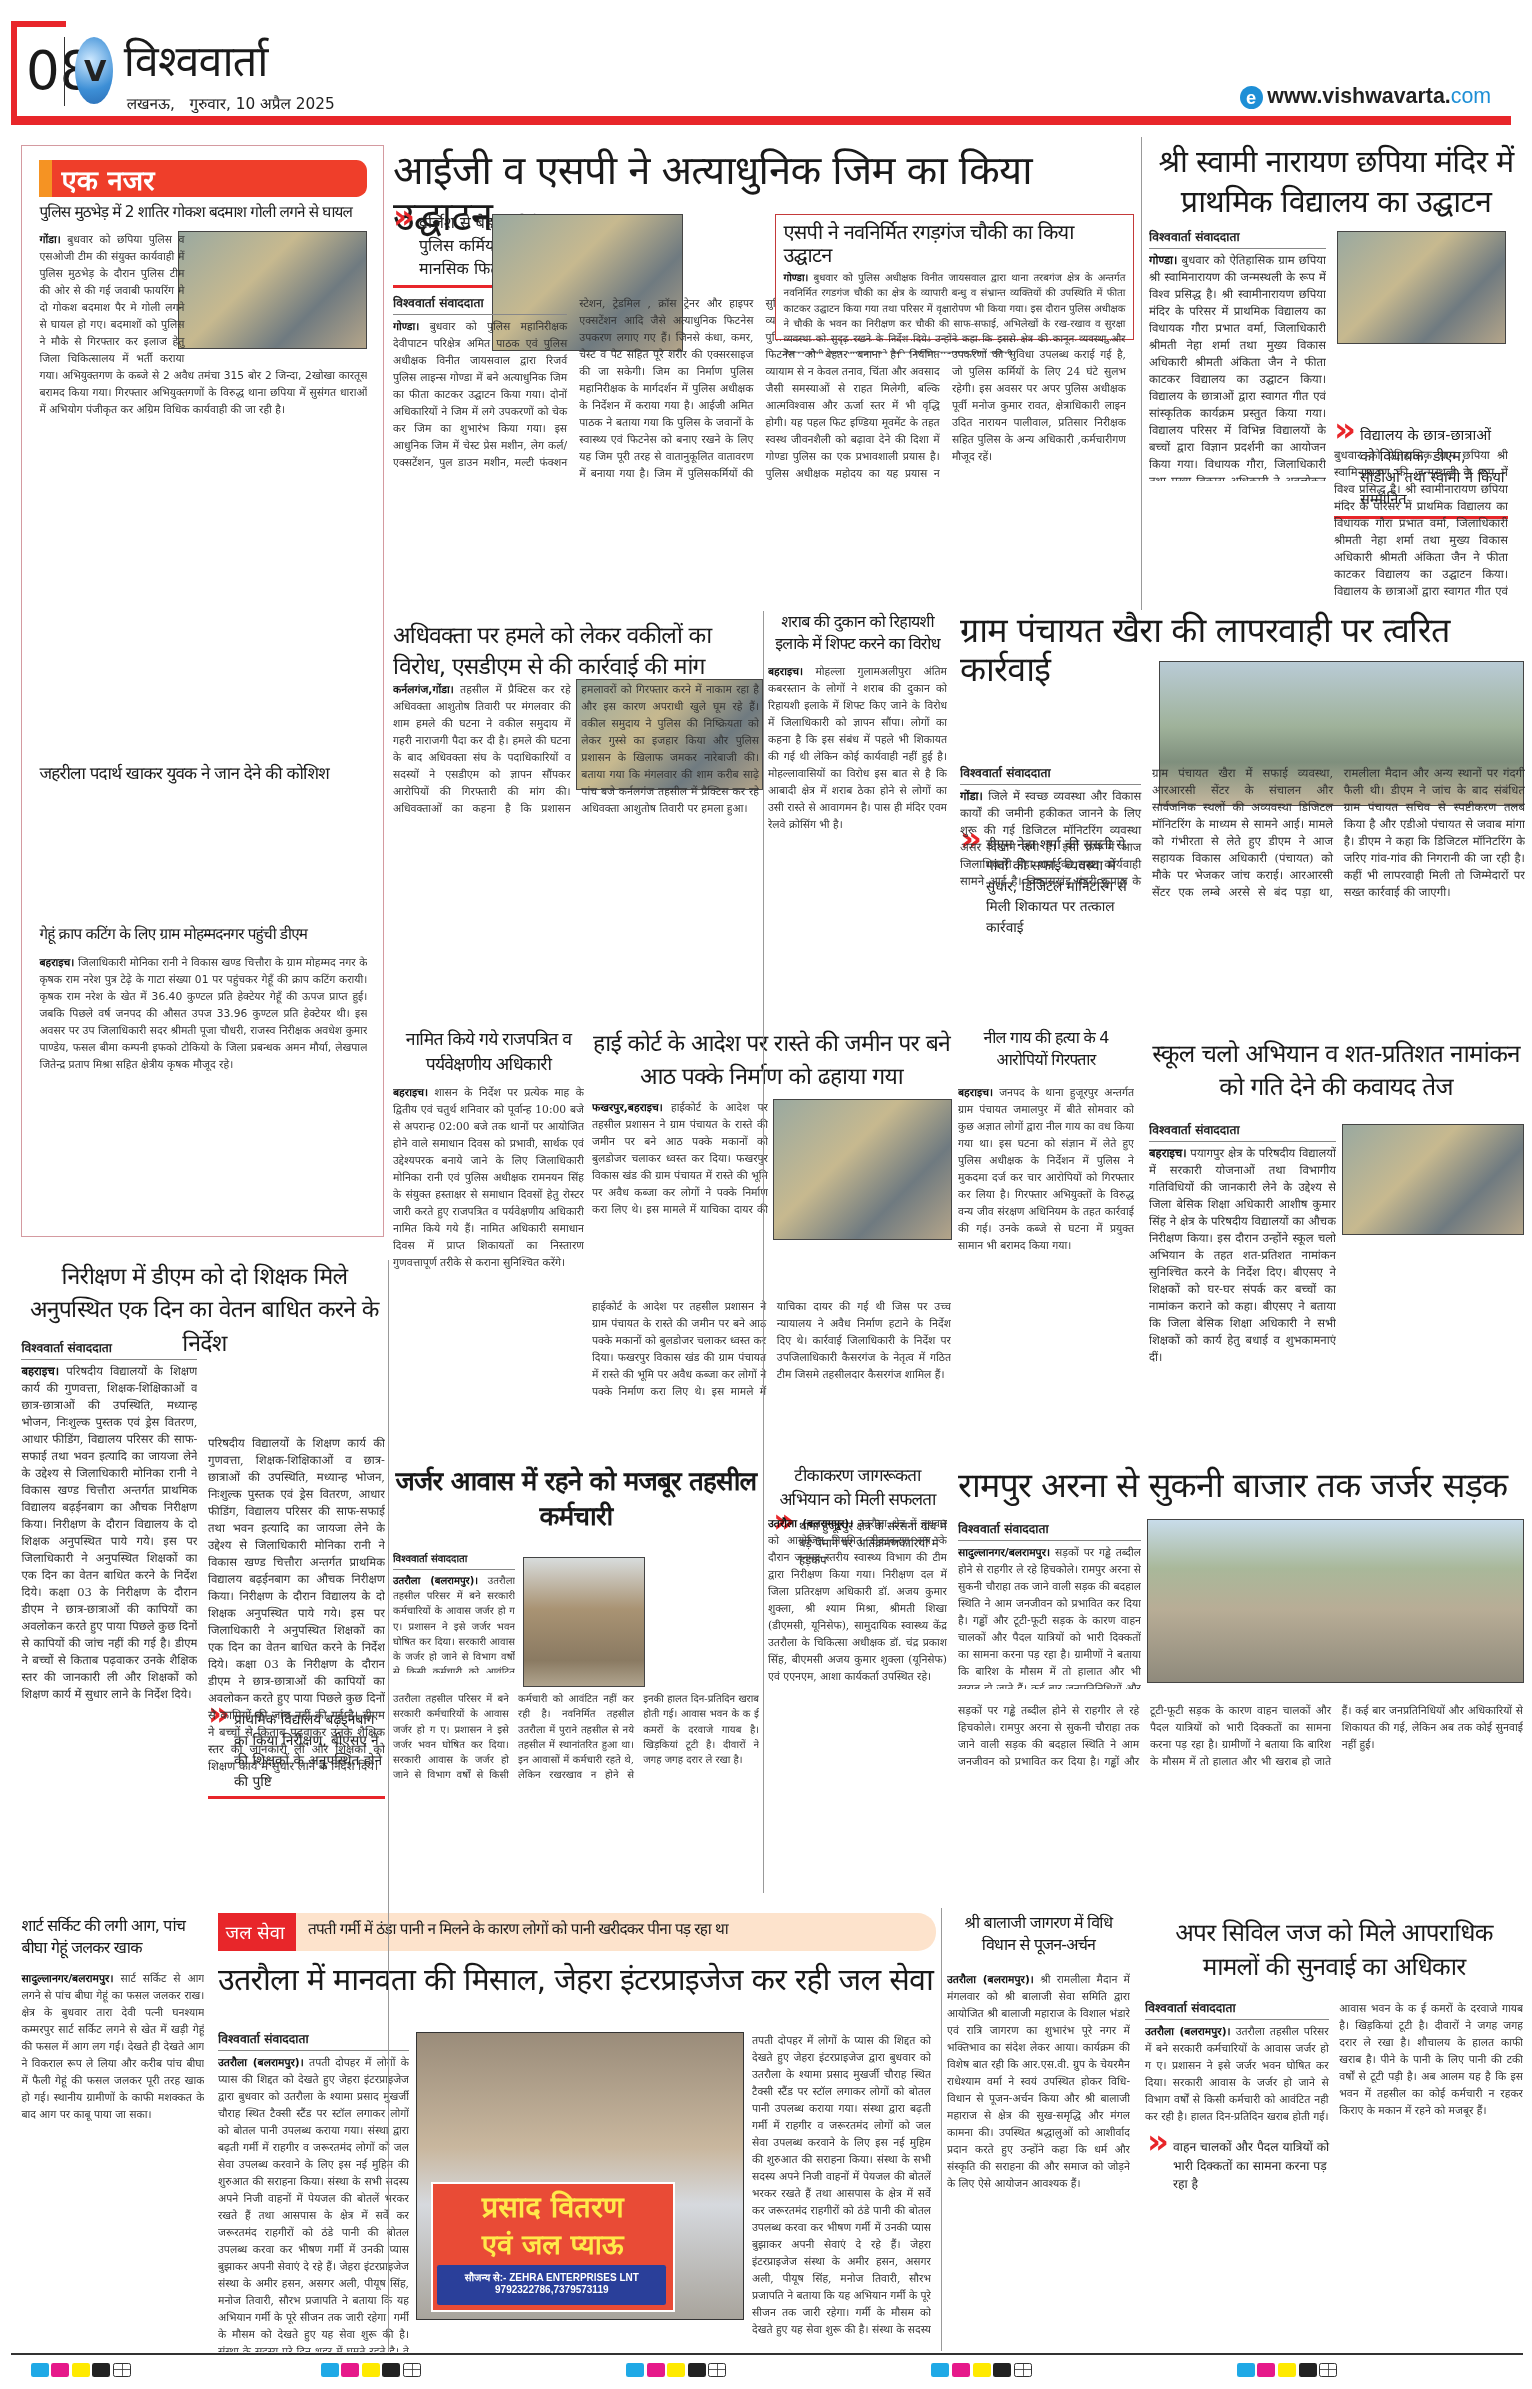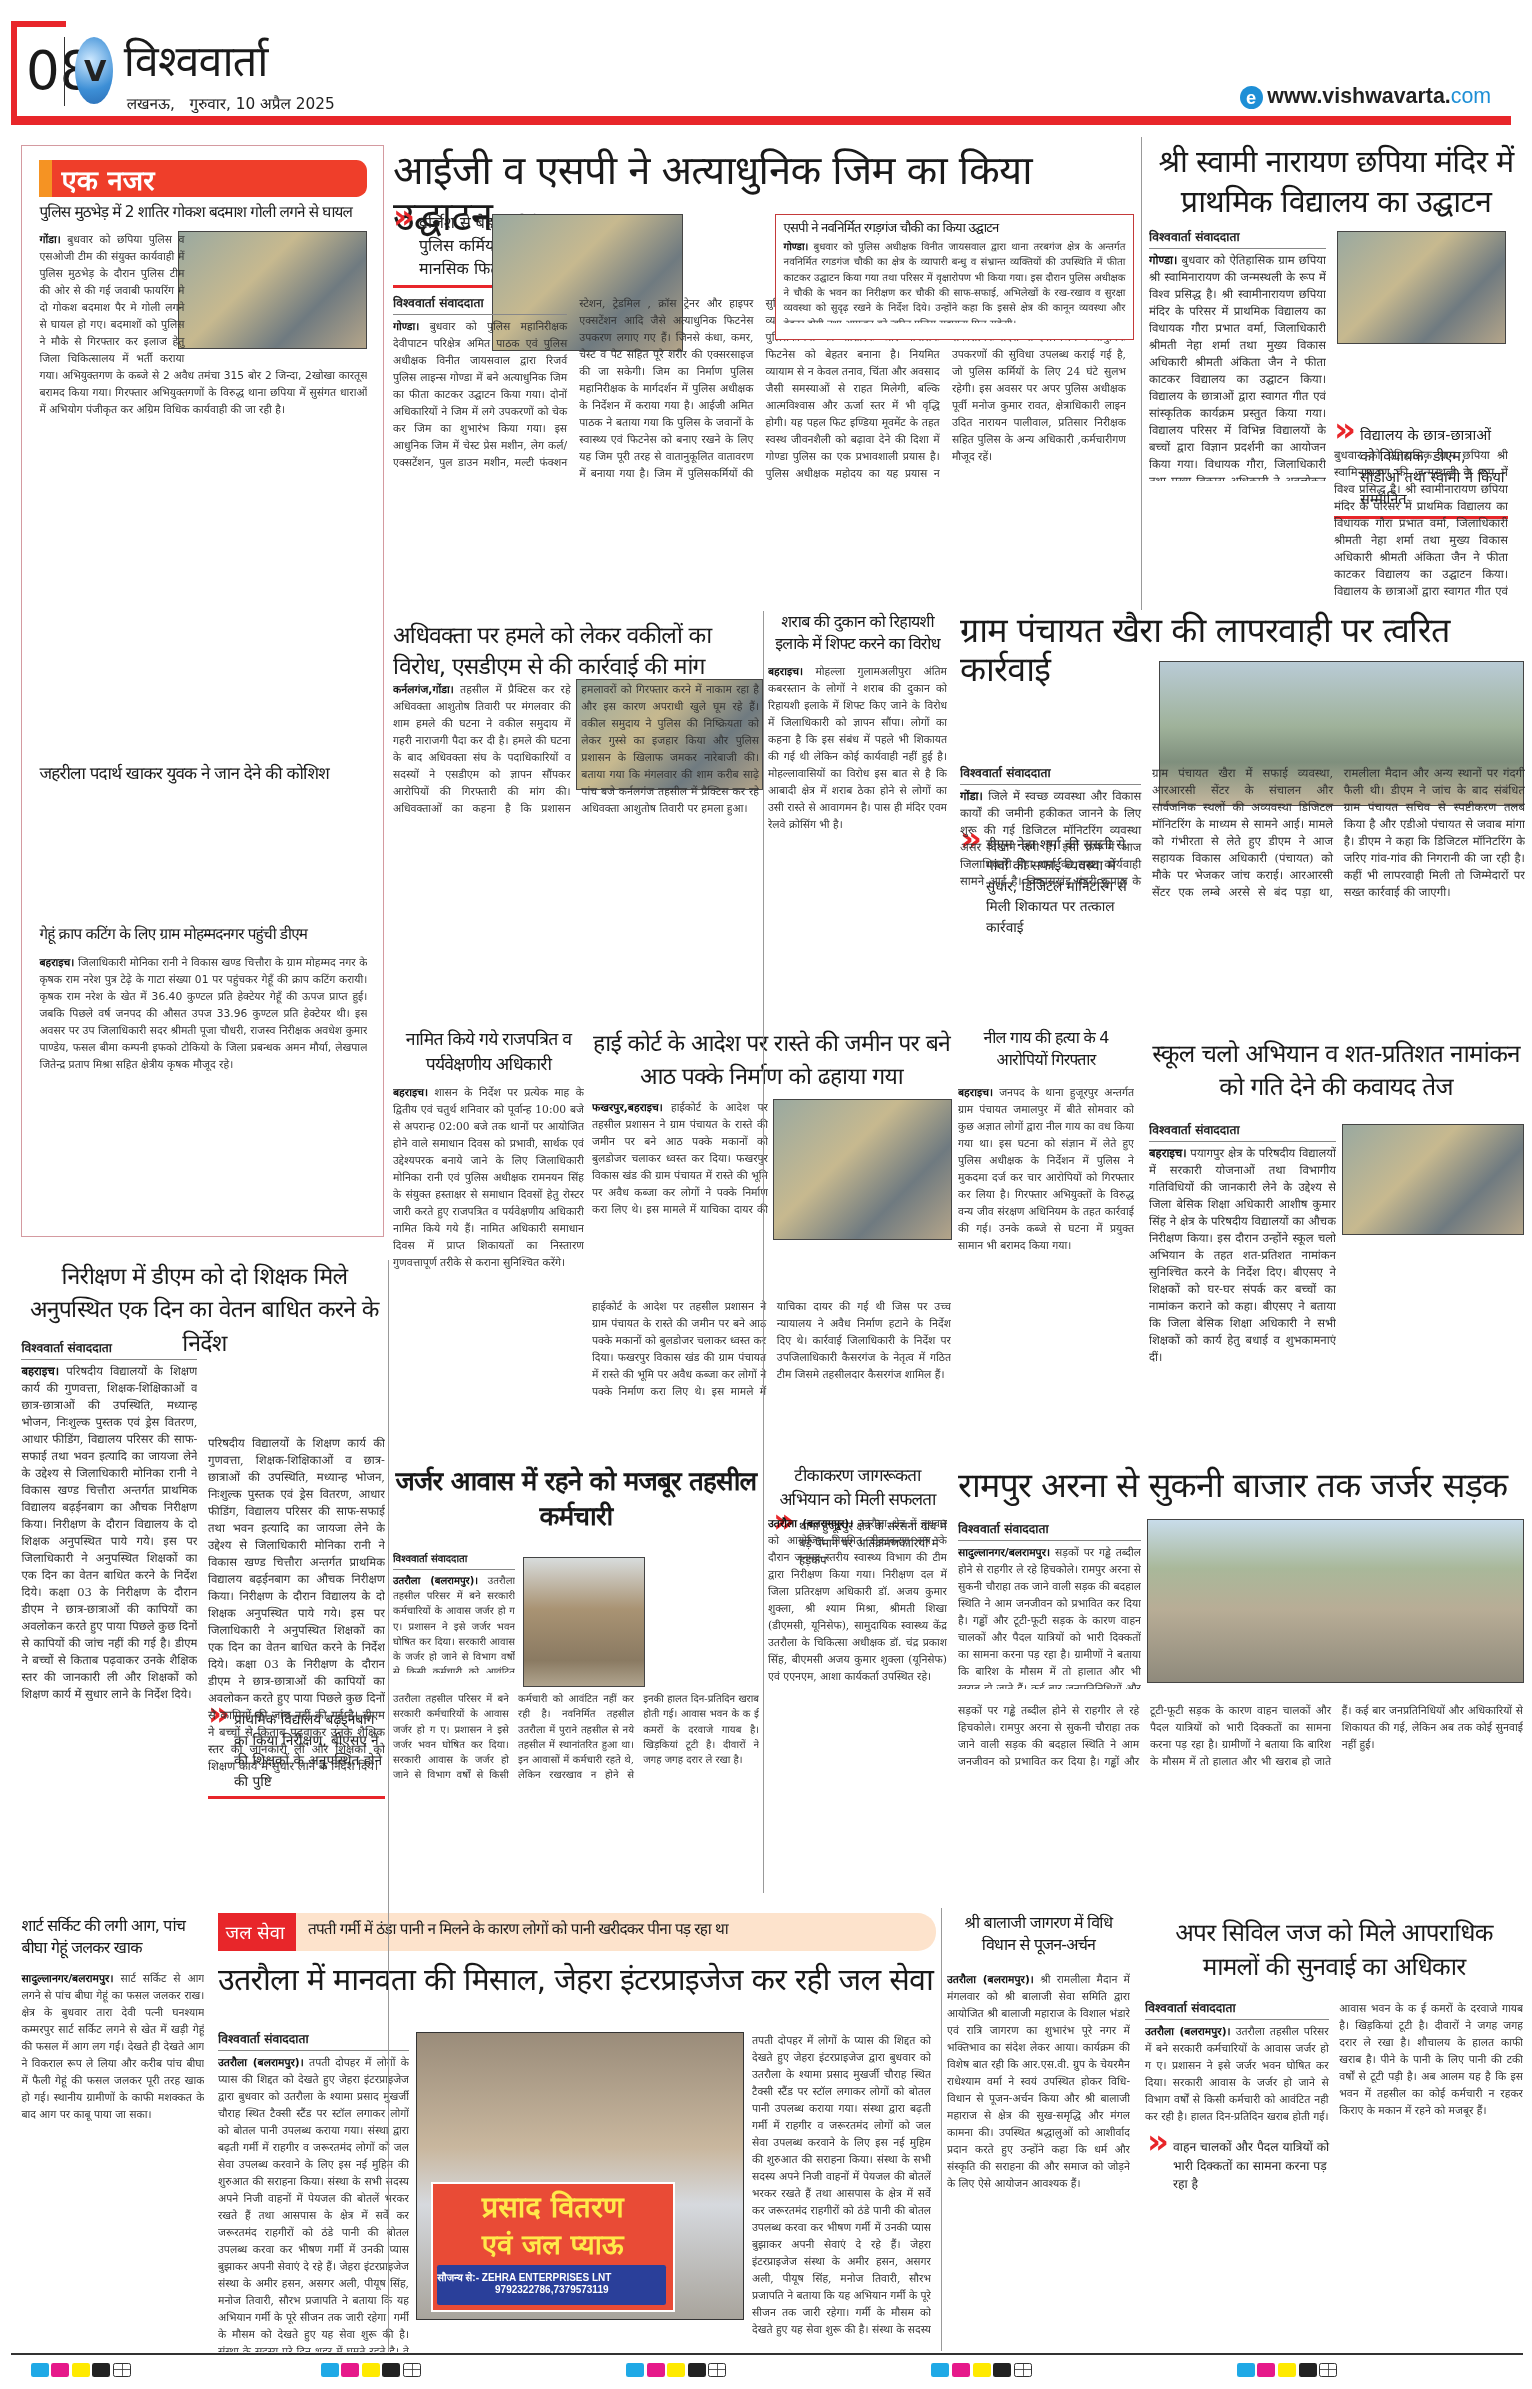--- a/index.html
+++ b/index.html
@@ -59,21 +59,21 @@
 <div class="abs head" style="left:393px;top:147px;width:748px;font-size:40px;">आईजी व एसपी ने अत्याधुनिक जिम का किया उद्घाटन</div>
 <div class="abs kicker redrule" style="left:393px;top:211px;width:183px;padding-bottom:4.6px;">वर्जिश से बेहतर होगी पुलिस कर्मियों की शारीरिक मानसिक फिटनेस: आईजी</div>
 <div class="abs photo" style="left:492px;top:214px;width:191px;height:137px;"></div>
 <div class="abs body-text" style="left:393px;top:295px;width:733px;height:305px;column-count:4;column-gap:12.2px;font-size:10.7px;line-height:17px;">
   <div class="byline">विश्ववार्ता संवाददाता</div>
   <b>गोण्डा।</b>
   <span>बुधवार को पुलिस महानिरीक्षक देवीपाटन परिक्षेत्र अमित पाठक एवं पुलिस अधीक्षक विनीत जायसवाल द्वारा रिजर्व पुलिस लाइन्स गोण्डा में बने अत्याधुनिक जिम का फीता काटकर उद्घाटन किया गया। दोनों अधिकारियों ने जिम में लगे उपकरणों को चेक कर जिम का शुभारंभ किया गया। इस आधुनिक जिम में चेस्ट प्रेस मशीन, लेग कर्ल/एक्सटेंशन, पुल डाउन मशीन, मल्टी फंक्शन स्टेशन, ट्रेडमिल , क्रॉस ट्रेनर और हाइपर एक्सटेंशन आदि जैसे अत्याधुनिक फिटनेस उपकरण लगाए गए हैं। जिनसे कंधा, कमर, चेस्ट व पेट सहित पूरे शरीर की एक्सरसाइज की जा सकेगी। जिम का निर्माण पुलिस महानिरीक्षक के मार्गदर्शन में पुलिस अधीक्षक के निर्देशन में कराया गया है। आईजी अमित पाठक ने बताया गया कि पुलिस के जवानों के स्वास्थ्य एवं फिटनेस को बनाए रखने के लिए यह जिम पूरी तरह से वातानुकूलित वातावरण में बनाया गया है। जिम में पुलिसकर्मियों की सुविधा के लिए एक प्रशिक्षित ट्रेनर की भी व्यवस्था की गयी है। इस जिम का उद्देश्य पुलिसकर्मियों की शारीरिक और मानसिक फिटनेस को बेहतर बनाना है। नियमित व्यायाम से न केवल तनाव, चिंता और अवसाद जैसी समस्याओं से राहत मिलेगी, बल्कि आत्मविश्वास और ऊर्जा स्तर में भी वृद्धि होगी। यह पहल फिट इण्डिया मूवमेंट के तहत स्वस्थ जीवनशैली को बढ़ावा देने की दिशा में गोण्डा पुलिस का एक प्रभावशाली प्रयास है। पुलिस अधीक्षक महोदय का यह प्रयास न केवल स्वास्थ्य के प्रति जागरूकता बढ़ाएगा, बल्कि समाज में फिटनेस को लेकर सकारात्मक संदेश भी देगा। जिम में आधुनिक उपकरणों की सुविधा उपलब्ध कराई गई है, जो पुलिस कर्मियों के लिए 24 घंटे सुलभ रहेगी। इस अवसर पर अपर पुलिस अधीक्षक पूर्वी मनोज कुमार रावत, क्षेत्राधिकारी लाइन उदित नारायन पालीवाल, प्रतिसार निरीक्षक सहित पुलिस के अन्य अधिकारी ,कर्मचारीगण मौजूद रहें।</span>
 </div>
 
 <div class="abs boxed" style="left:775px;top:214px;width:359px;height:126px;background:#fff;">
-  <div class="head" style="padding:6.1px 7.6px 3.1px;font-size:13px;font-weight:normal;">एसपी ने नवनिर्मित रगड़गंज चौकी का किया  उद्घाटन</div>
+  <div class="head" style="padding:6.1px 7.6px 3.1px;font-size:20px;font-weight:normal;">एसपी ने नवनिर्मित रगड़गंज चौकी का किया  उद्घाटन</div>
   <div class="body-text" style="padding:0 7.6px;height:84px;font-size:10px;line-height:15.3px;">
     <b>गोण्डा।</b>
     <span>बुधवार को पुलिस अधीक्षक विनीत जायसवाल द्वारा थाना तरबगंज क्षेत्र के अन्तर्गत नवनिर्मित रगडगंज चौकी का क्षेत्र के व्यापारी बन्धु व संभ्रान्त व्यक्तियों की उपस्थिति में फीता काटकर उद्घाटन किया गया तथा परिसर में वृक्षारोपण भी किया गया। इस दौरान पुलिस अधीक्षक ने चौकी के भवन का निरीक्षण कर चौकी की साफ-सफाई, अभिलेखों के रख-रखाव व सुरक्षा व्यवस्था को सुदृढ़ रखने के निर्देश दिये। उन्होंने कहा कि इससे क्षेत्र की कानून व्यवस्था और बेहतर होगी तथा आमजन को त्वरित पुलिस सहायता मिल सकेगी।</span>
   </div>
 </div>
 
 <div class="abs head" style="left:1149px;top:142px;width:374px;font-size:30.5px;text-align:center;line-height:1.3;">श्री स्वामी नारायण छपिया मंदिर में प्राथमिक विद्यालय का  उद्घाटन</div>
 <div class="abs photo" style="left:1337px;top:231px;width:169px;height:113px;"></div>
 <div class="abs kicker redrule" style="left:1334px;top:348px;width:174px;padding-bottom:6.1px;font-size:14.5px;line-height:21.4px;">विद्यालय के छात्र-छात्राओं को विधायक, डीएम, सीडीओ तथा स्वामी ने किया सम्मानित</div>
 <div class="abs body-text" style="left:1149px;top:229px;width:177px;height:252px;">
@@ -195,21 +195,21 @@
 <div class="abs body-text" style="left:218px;top:2031px;width:191px;height:321px;font-size:10.7px;line-height:17px;">
   <div class="byline">विश्ववार्ता संवाददाता</div>
   <b>उतरौला (बलरामपुर)।</b>
   <span>तपती दोपहर में लोगों के प्यास की शिद्दत को देखते हुए जेहरा इंटरप्राइजेज द्वारा बुधवार को उतरौला के श्यामा प्रसाद मुखर्जी चौराह स्थित टैक्सी स्टैंड पर स्टॉल लगाकर लोगों को बोतल पानी उपलब्ध कराया गया। संस्था द्वारा बढ़ती गर्मी में राहगीर व जरूरतमंद लोगों को जल सेवा उपलब्ध करवाने के लिए इस नई मुहिम की शुरुआत की सराहना किया। संस्था के सभी सदस्य अपने निजी वाहनों में पेयजल की बोतलें भरकर रखते हैं तथा आसपास के क्षेत्र में सर्वे कर जरूरतमंद राहगीरों को ठंडे पानी की बोतल उपलब्ध करवा कर भीषण गर्मी में उनकी प्यास बुझाकर अपनी सेवाएं दे रहे हैं। जेहरा इंटरप्राइजेज संस्था के अमीर हसन, असगर अली, पीयूष सिंह, मनोज तिवारी, सौरभ प्रजापति ने बताया कि यह अभियान गर्मी के पूरे सीजन तक जारी रहेगा। गर्मी के मौसम को देखते हुए यह सेवा शुरू की है। संस्था के सदस्य पूरे दिन शहर में घूमते रहते है। वे अपनी गाड़ी में पानी की बोतलें रखते हैं, जगह-जगह स्टाल लगते हैं और जरूरतमंद लोगों को पानी पिलाते।</span>
 </div>
 <div class="abs" style="left:416px;top:2032px;width:328px;height:288px;border:1.5px solid #333;background:linear-gradient(180deg,#9a8c7a 0%,#c9b79e 40%,#d6d9de 60%,#a8a49c 100%);overflow:hidden;">
   <div class="abs" style="left:13.7px;top:149px;width:244px;height:130px;background:#e94b36;border:2.3px solid #fff;">
     <div style="text-align:center;font:bold 29px 'DejaVu Sans',sans-serif;color:#ffe94a;margin-top:1.5px;">प्रसाद वितरण</div>
     <div style="text-align:center;font:bold 27.5px 'DejaVu Sans',sans-serif;color:#ffe94a;">एवं जल प्याऊ</div>
     <div style="position:absolute;left:4.6px;bottom:4.6px;width:229px;height:40px;background:#2a3f9a;border-radius:2.3px;">
-      <div style="font:bold 10px 'Liberation Sans',sans-serif;color:#fff;text-align:left;margin-top:4.6px;">सौजन्य से:- ZEHRA ENTERPRISES LNT</div>
+      <div style="font:bold 10px 'Liberation Sans',sans-serif;color:#fff;text-align:center;margin-top:4.6px;">सौजन्य से:- ZEHRA ENTERPRISES LNT</div>
       <div style="font:bold 10px 'Liberation Sans',sans-serif;color:#fff;text-align:center;">9792322786,7379573119</div>
     </div>
   </div>
 </div>
 <div class="abs body-text" style="left:752px;top:2032px;width:179px;height:305px;font-size:10.7px;line-height:17px;">
   <span>तपती दोपहर में लोगों के प्यास की शिद्दत को देखते हुए जेहरा इंटरप्राइजेज द्वारा बुधवार को उतरौला के श्यामा प्रसाद मुखर्जी चौराह स्थित टैक्सी स्टैंड पर स्टॉल लगाकर लोगों को बोतल पानी उपलब्ध कराया गया। संस्था द्वारा बढ़ती गर्मी में राहगीर व जरूरतमंद लोगों को जल सेवा उपलब्ध करवाने के लिए इस नई मुहिम की शुरुआत की सराहना किया। संस्था के सभी सदस्य अपने निजी वाहनों में पेयजल की बोतलें भरकर रखते हैं तथा आसपास के क्षेत्र में सर्वे कर जरूरतमंद राहगीरों को ठंडे पानी की बोतल उपलब्ध करवा कर भीषण गर्मी में उनकी प्यास बुझाकर अपनी सेवाएं दे रहे हैं। जेहरा इंटरप्राइजेज संस्था के अमीर हसन, असगर अली, पीयूष सिंह, मनोज तिवारी, सौरभ प्रजापति ने बताया कि यह अभियान गर्मी के पूरे सीजन तक जारी रहेगा। गर्मी के मौसम को देखते हुए यह सेवा शुरू की है। संस्था के सदस्य पूरे दिन शहर में घूमते रहते है। वे अपनी गाड़ी में पानी की बोतलें रखते हैं, जगह-जगह स्टाल लगते हैं और जरूरतमंद लोगों को पानी पिलाते।</span>
 </div>
 
 <div class="abs head" style="left:947px;top:1912px;width:183px;font-size:16px;text-align:center;line-height:1.4;">श्री बालाजी जागरण में विधि विधान से पूजन-अर्चन</div>
 <div class="abs body-text" style="left:947px;top:1971px;width:183px;height:374px;font-size:10.7px;line-height:17px;">

